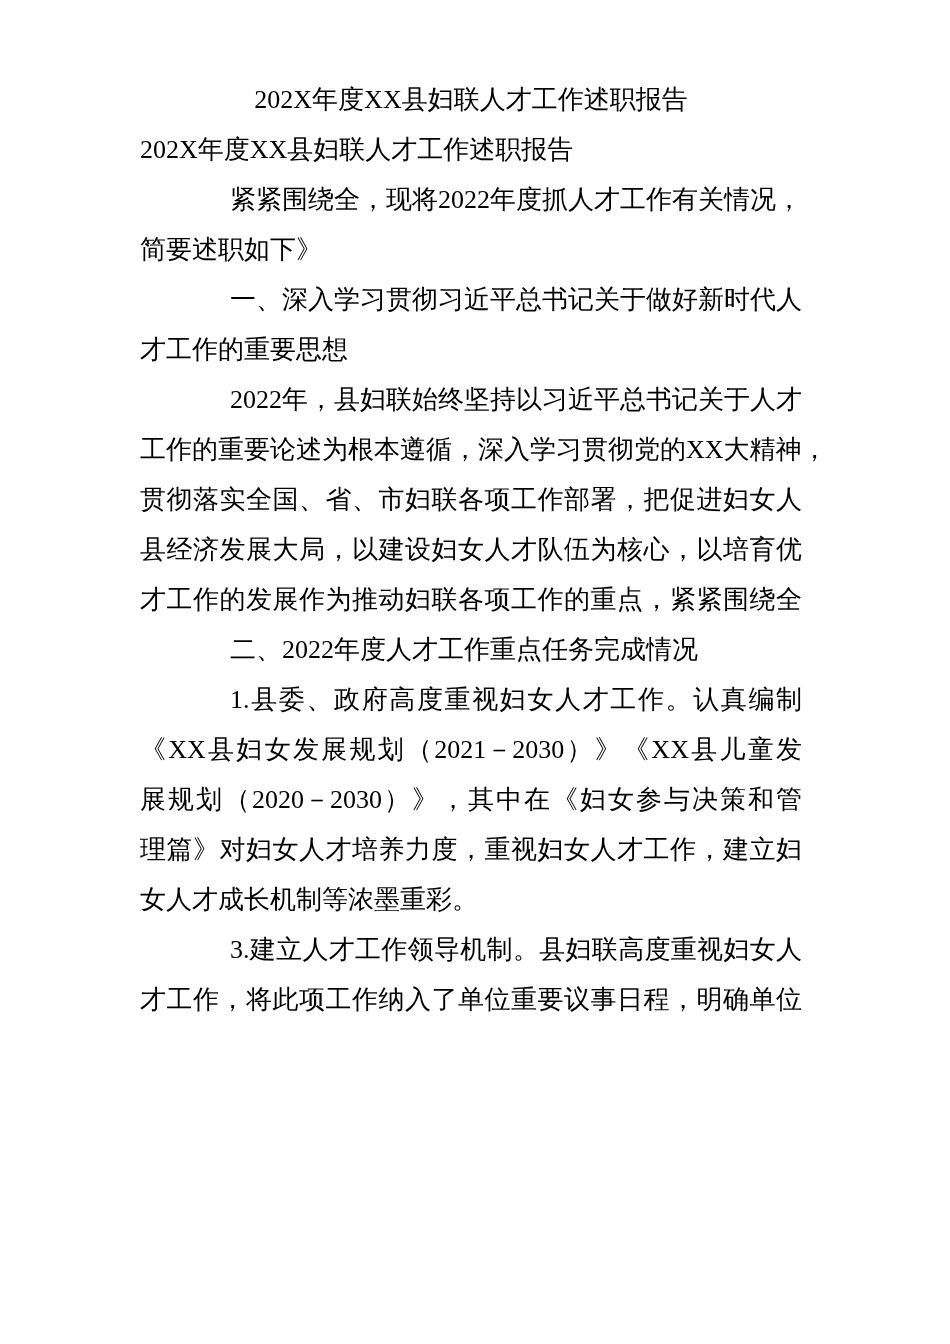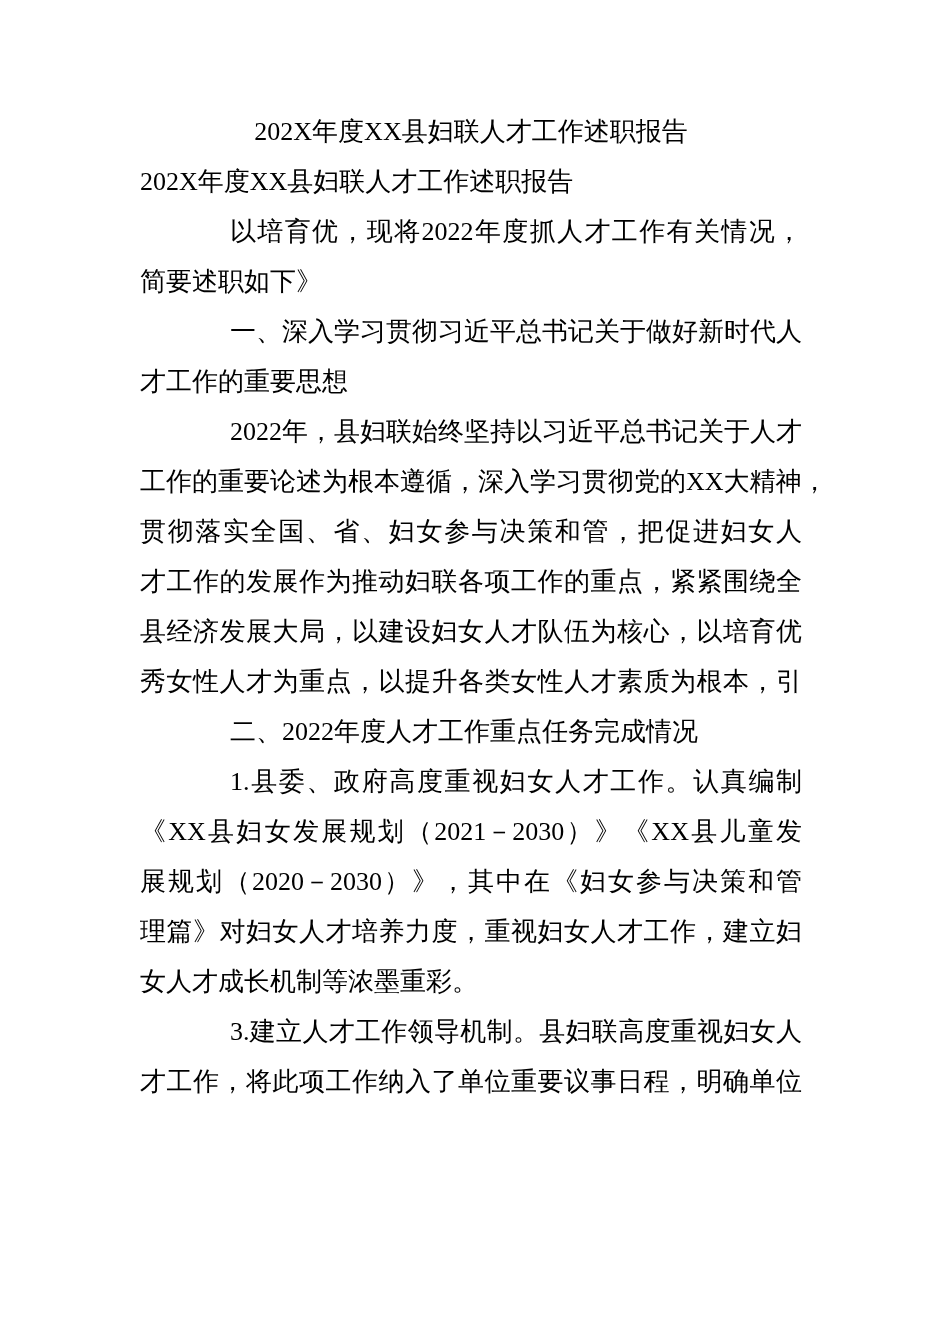--- a/index.html
+++ b/index.html
@@ -6,21 +6,21 @@
     margin: 0;
     padding: 0;
     background: #ffffff;
   }
   .page {
     position: relative;
     box-sizing: border-box;
     width: 950px;
     height: 1344px;
     background: #ffffff;
-    padding: 107px 148px 0 140px;
+    padding: 75px 148px 0 140px;
     font-family: "Liberation Serif", "DejaVu Serif", serif;
     font-size: 26px;
     color: #000000;
     overflow: hidden;
   }
   .para { margin: 0; }
   .line {
     height: 50px;
     line-height: 50px;
     white-space: nowrap;
@@ -42,34 +42,33 @@
 <body>
 
 <div class="page" id="page" style="background: rgb(255, 255, 255); color: rgb(0, 0, 0);">
     <div class="para">
       <div class="line center">202X年度XX县妇联人才工作述职报告</div>
     </div>
     <div class="para">
       <div class="line">202X年度XX县妇联人才工作述职报告</div>
     </div>
     <div class="para">
-      <div class="line indent fill">以培育优，现将2022年度抓人才工作有关情况，</div>
+      <div class="line indent fill">紧紧围绕全，现将2022年度抓人才工作有关情况，</div>
       <div class="line">简要述职如下》</div>
     </div>
     <div class="para">
       <div class="line indent fill">一、深入学习贯彻习近平总书记关于做好新时代人</div>
       <div class="line">才工作的重要思想</div>
     </div>
     <div class="para">
       <div class="line indent fill">2022年，县妇联始终坚持以习近平总书记关于人才</div>
       <div class="line fill">工作的重要论述为根本遵循，深入学习贯彻党的XX大精神，</div>
-      <div class="line fill">贯彻落实全国、省、妇女参与决策和管，把促进妇女人</div>
+      <div class="line fill">贯彻落实全国、省、市妇联各项工作部署，把促进妇女人</div>
+      <div class="line fill">县经济发展大局，以建设妇女人才队伍为核心，以培育优</div>
       <div class="line fill">才工作的发展作为推动妇联各项工作的重点，紧紧围绕全</div>
-      <div class="line fill">县经济发展大局，以建设妇女人才队伍为核心，以培育优</div>
-      <div class="line fill">秀女性人才为重点，以提升各类女性人才素质为根本，引</div>
     </div>
     <div class="para">
       <div class="line indent">二、2022年度人才工作重点任务完成情况</div>
     </div>
     <div class="para">
       <div class="line indent fill">1.县委、政府高度重视妇女人才工作。认真编制</div>
       <div class="line fill">《XX县妇女发展规划（2021－2030）》《XX县儿童发</div>
       <div class="line fill">展规划（2020－2030）》，其中在《妇女参与决策和管</div>
       <div class="line fill">理篇》对妇女人才培养力度，重视妇女人才工作，建立妇</div>
       <div class="line">女人才成长机制等浓墨重彩。</div>

